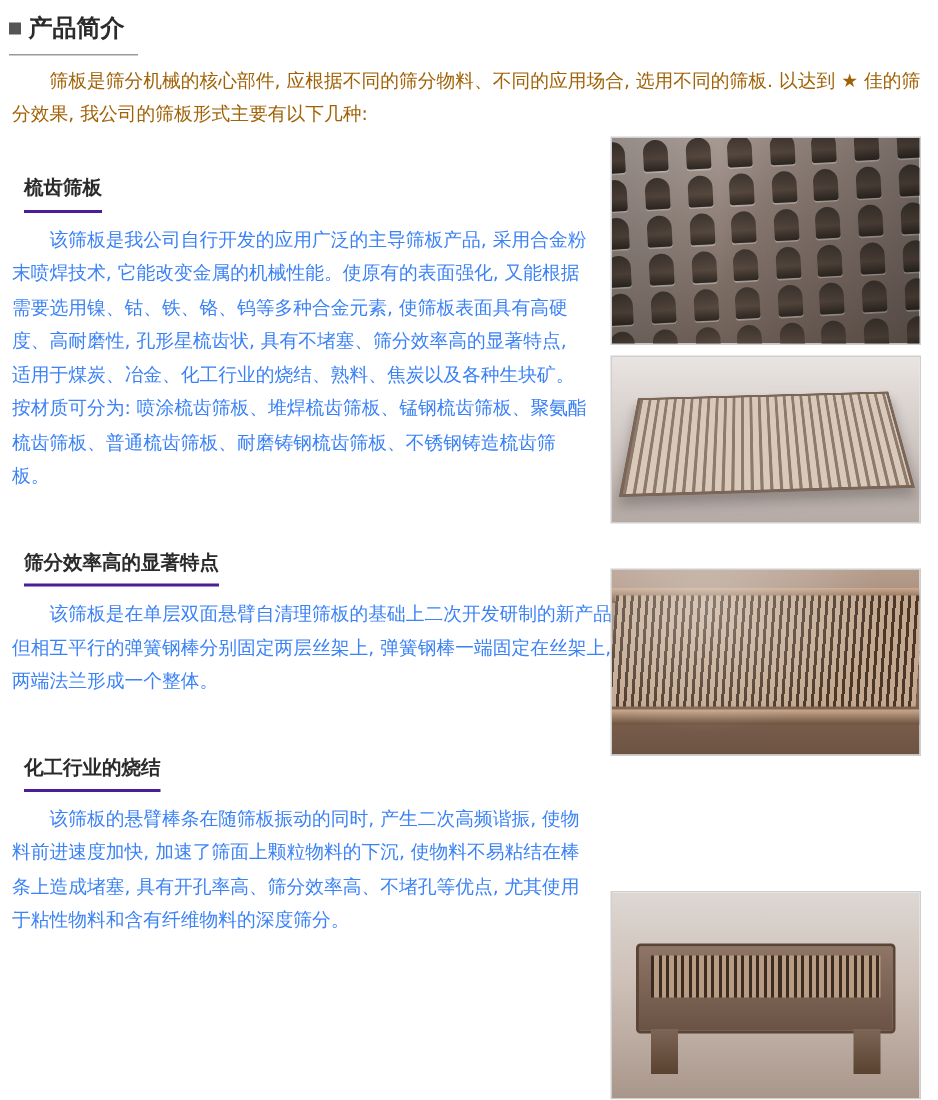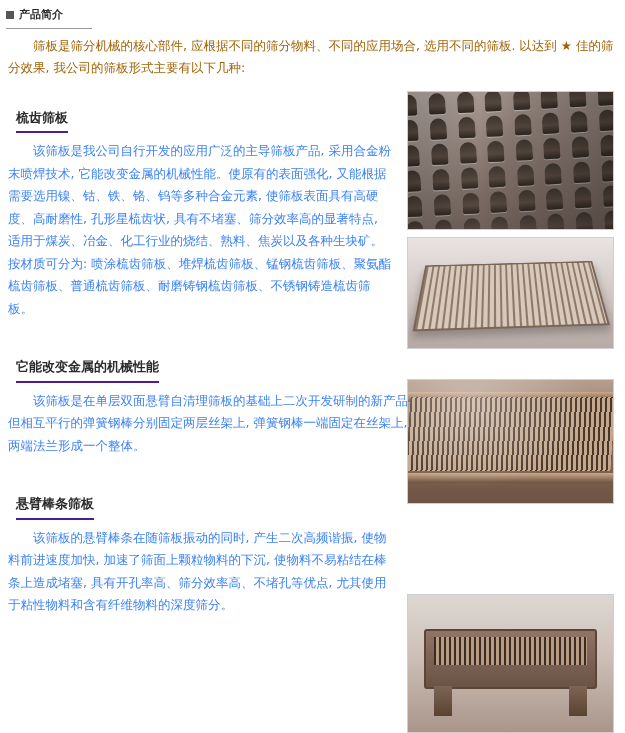--- a/index.html
+++ b/index.html
@@ -19,21 +19,21 @@
   .page {
     position: relative;
     width: 625px;
     height: 733px;
     padding: 0;
     box-sizing: border-box;
   }
 
   
   .doc-title {
-    font-size: 11px;
+    font-size: 16px;
     font-weight: bold;
     color: #2b2b2b;
     margin: 6px 0 4px 6px;
     display: flex;
     align-items: center;
   }
   .sq-bullet {
     display: inline-block;
     width: 8px;
     height: 8px;
@@ -194,27 +194,27 @@
   <div class="title-underline"></div>
 
   <p class="intro">筛板是筛分机械的核心部件, 应根据不同的筛分物料、不同的应用场合, 选用不同的筛板. 以达到 ★ 佳的筛分效果, 我公司的筛板形式主要有以下几种:</p>
 
   <div class="sec-head-wrap">
     <span class="sec-head sec-head-line">梳齿筛板</span>
   </div>
   <p class="body-text" style="margin-right:232px;">该筛板是我公司自行开发的应用广泛的主导筛板产品, 采用合金粉末喷焊技术, 它能改变金属的机械性能。使原有的表面强化, 又能根据需要选用镍、钴、铁、铬、钨等多种合金元素, 使筛板表面具有高硬度、高耐磨性, 孔形星梳齿状, 具有不堵塞、筛分效率高的显著特点, 适用于煤炭、冶金、化工行业的烧结、熟料、焦炭以及各种生块矿。按材质可分为: 喷涂梳齿筛板、堆焊梳齿筛板、锰钢梳齿筛板、聚氨酯梳齿筛板、普通梳齿筛板、耐磨铸钢梳齿筛板、不锈钢铸造梳齿筛板。</p>
 
   <div class="sec-head-wrap" style="margin-top:22px;">
-    <span class="sec-head sec-head-line">它能改变金属的机械性能</span>
+    <span class="sec-head sec-head-line">筛分效率高的显著特点</span>
   </div>
 
   <p class="body-text" style="margin-right:14px;">该筛板是在单层双面悬臂自清理筛板的基础上二次开发研制的新产品, 其结构由两排粗、细和长、短不同, 但相互平行的弹簧钢棒分别固定两层丝架上, 弹簧钢棒一端固定在丝架上, 堆焊梳齿筛板。而这两层丝架通过两端法兰形成一个整体。</p>
 
   <div class="sec-head-wrap" style="margin-top:22px;">
-    <span class="sec-head sec-head-line">悬臂棒条筛板</span>
+    <span class="sec-head sec-head-line">化工行业的烧结</span>
   </div>
   <p class="body-text" style="margin-right:232px;">该筛板的悬臂棒条在随筛板振动的同时, 产生二次高频谐振, 使物料前进速度加快, 加速了筛面上颗粒物料的下沉, 使物料不易粘结在棒条上造成堵塞, 具有开孔率高、筛分效率高、不堵孔等优点, 尤其使用于粘性物料和含有纤维物料的深度筛分。</p>
 
   <div class="figure f1">
     <div class="fig1-bg">
       <div class="fig1-rows">
         <div class="fig1-row">
             <span class="tooth"></span>
             <span class="tooth"></span>
             <span class="tooth"></span>

